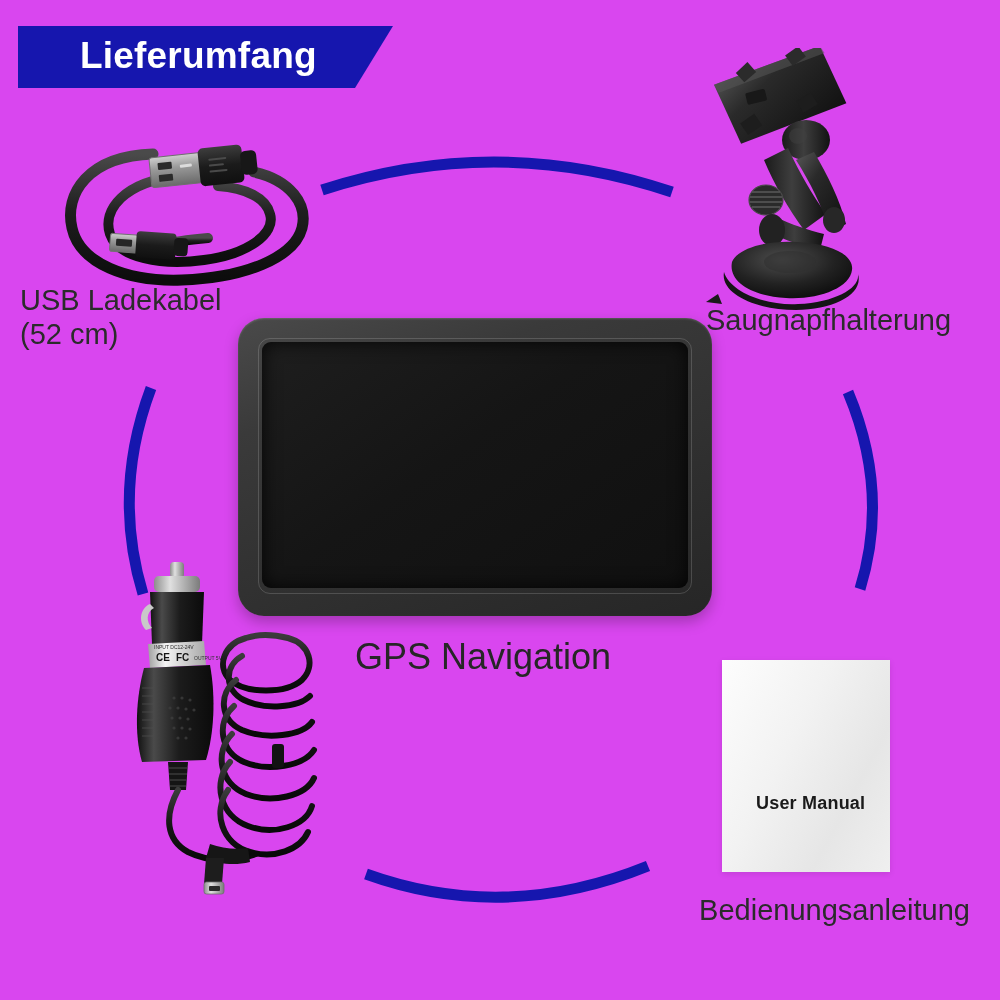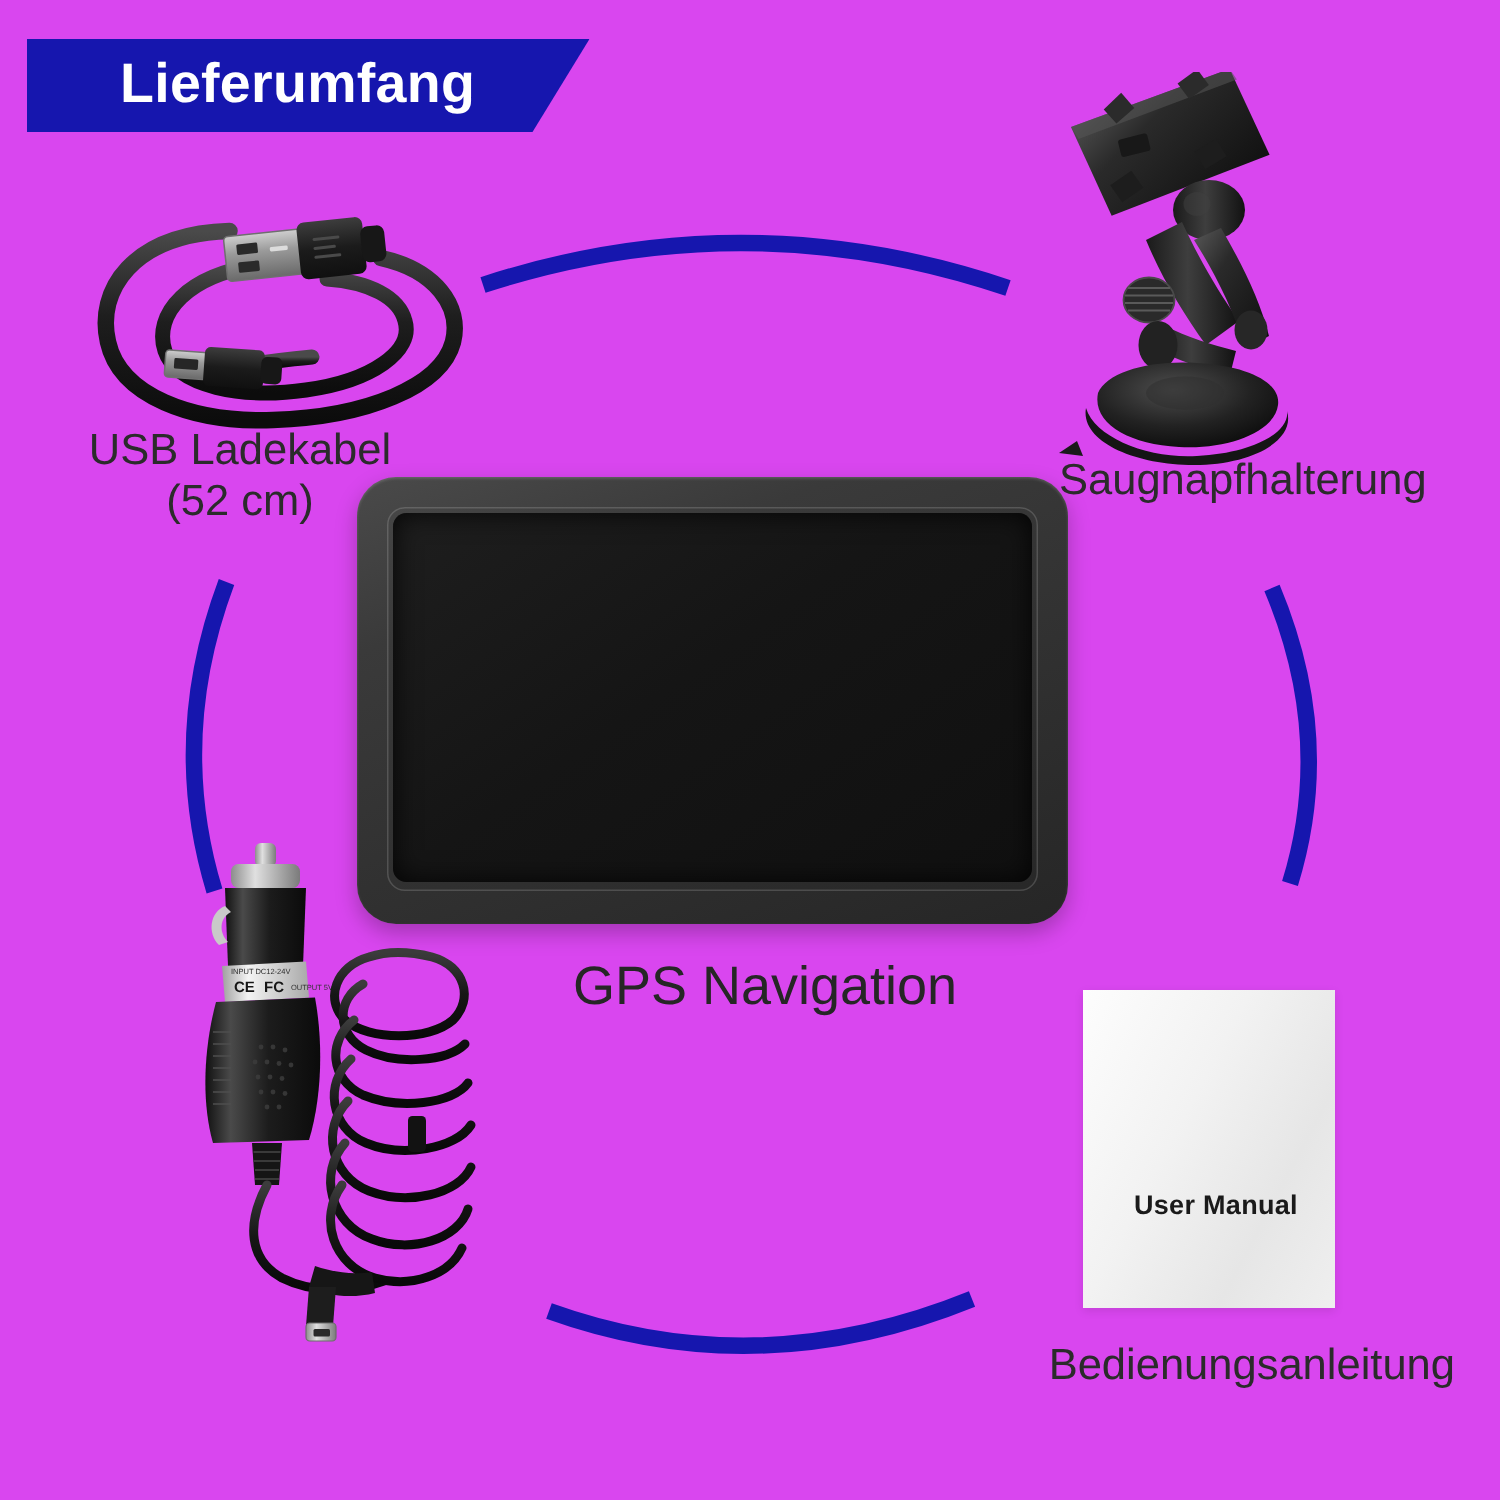--- a/index.html
+++ b/index.html
@@ -42,32 +42,30 @@
     white-space: nowrap;
   }
 
   
   .caption {
     position: absolute;
     color: #2b2b2b;
     font-size: 29px;
     line-height: 1.18;
     white-space: pre-line;
-    text-align: center;
   }
   #caption-usb      { left: 20px;  top: 283px; width: 280px; }
   #caption-mount    { left: 706px; top: 303px; width: 280px; text-align: left;}
   #caption-charger  { left: 48px;  top: 890px; width: 410px; }
   #caption-manual   { left: 630px; top: 893px; width: 340px; text-align: right;}
   #caption-gps {
     position: absolute;
     left: 355px;
     top: 636px;
     width: 310px;
-    text-align: center;
     color: #262626;
     font-size: 36px;
   }
 
   
   #arcs {
     position: absolute;
     left: 0; top: 0;
     width: 1000px; height: 1000px;
     pointer-events: none;

